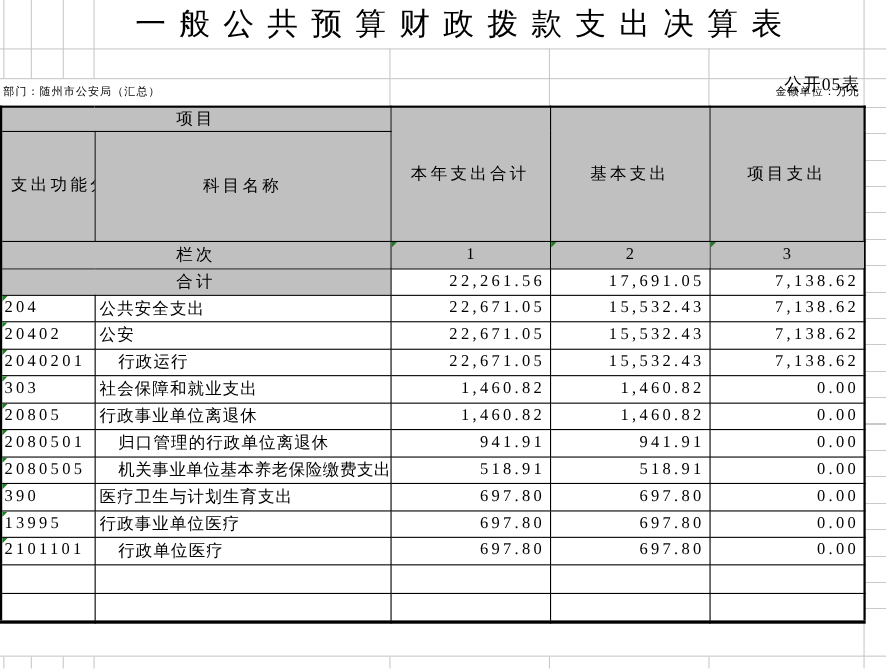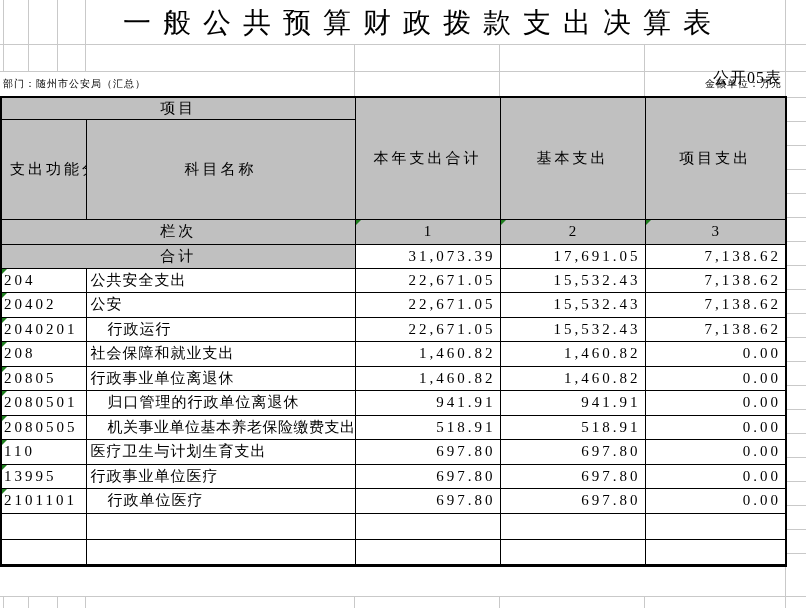--- a/index.html
+++ b/index.html
@@ -129,21 +129,21 @@
         <td class="gray hdr">科目名称</td>
       </tr>
       <tr class="r-lanci">
         <td colspan="2" class="gray center hdr">栏次</td>
         <td class="gray center flag"><span class="tri"></span><span>1</span></td>
         <td class="gray center flag"><span class="tri"></span><span>2</span></td>
         <td class="gray center flag"><span class="tri"></span><span>3</span></td>
       </tr>
       <tr class="r-total">
         <td colspan="2" class="gray center hdr">合计</td>
-        <td class="num">31,073.39</td>
+        <td class="num">22,261.56</td>
         <td class="num">17,691.05</td>
         <td class="num">7,138.62</td>
       </tr>
 
       <tr class="r-data">
         <td class="code flag"><span class="tri"></span><span>204</span></td>
         <td class="name">公共安全支出</td>
         <td class="num">22,671.05</td>
         <td class="num">15,532.43</td>
         <td class="num">7,138.62</td>
@@ -156,21 +156,21 @@
         <td class="num">7,138.62</td>
       </tr>
       <tr class="r-data">
         <td class="code flag"><span class="tri"></span><span>2040201</span></td>
         <td class="name indent">行政运行</td>
         <td class="num">22,671.05</td>
         <td class="num">15,532.43</td>
         <td class="num">7,138.62</td>
       </tr>
       <tr class="r-data">
-        <td class="code flag"><span class="tri"></span><span>208</span></td>
+        <td class="code flag"><span class="tri"></span><span>303</span></td>
         <td class="name">社会保障和就业支出</td>
         <td class="num">1,460.82</td>
         <td class="num">1,460.82</td>
         <td class="num">0.00</td>
       </tr>
       <tr class="r-data">
         <td class="code flag"><span class="tri"></span><span>20805</span></td>
         <td class="name">行政事业单位离退休</td>
         <td class="num">1,460.82</td>
         <td class="num">1,460.82</td>
@@ -184,21 +184,21 @@
         <td class="num">0.00</td>
       </tr>
       <tr class="r-data">
         <td class="code flag"><span class="tri"></span><span>2080505</span></td>
         <td class="name indent small">机关事业单位基本养老保险缴费支出</td>
         <td class="num">518.91</td>
         <td class="num">518.91</td>
         <td class="num">0.00</td>
       </tr>
       <tr class="r-data">
-        <td class="code flag"><span class="tri"></span><span>110</span></td>
+        <td class="code flag"><span class="tri"></span><span>390</span></td>
         <td class="name">医疗卫生与计划生育支出</td>
         <td class="num">697.80</td>
         <td class="num">697.80</td>
         <td class="num">0.00</td>
       </tr>
       <tr class="r-data">
         <td class="code flag"><span class="tri"></span><span>13995</span></td>
         <td class="name">行政事业单位医疗</td>
         <td class="num">697.80</td>
         <td class="num">697.80</td>

